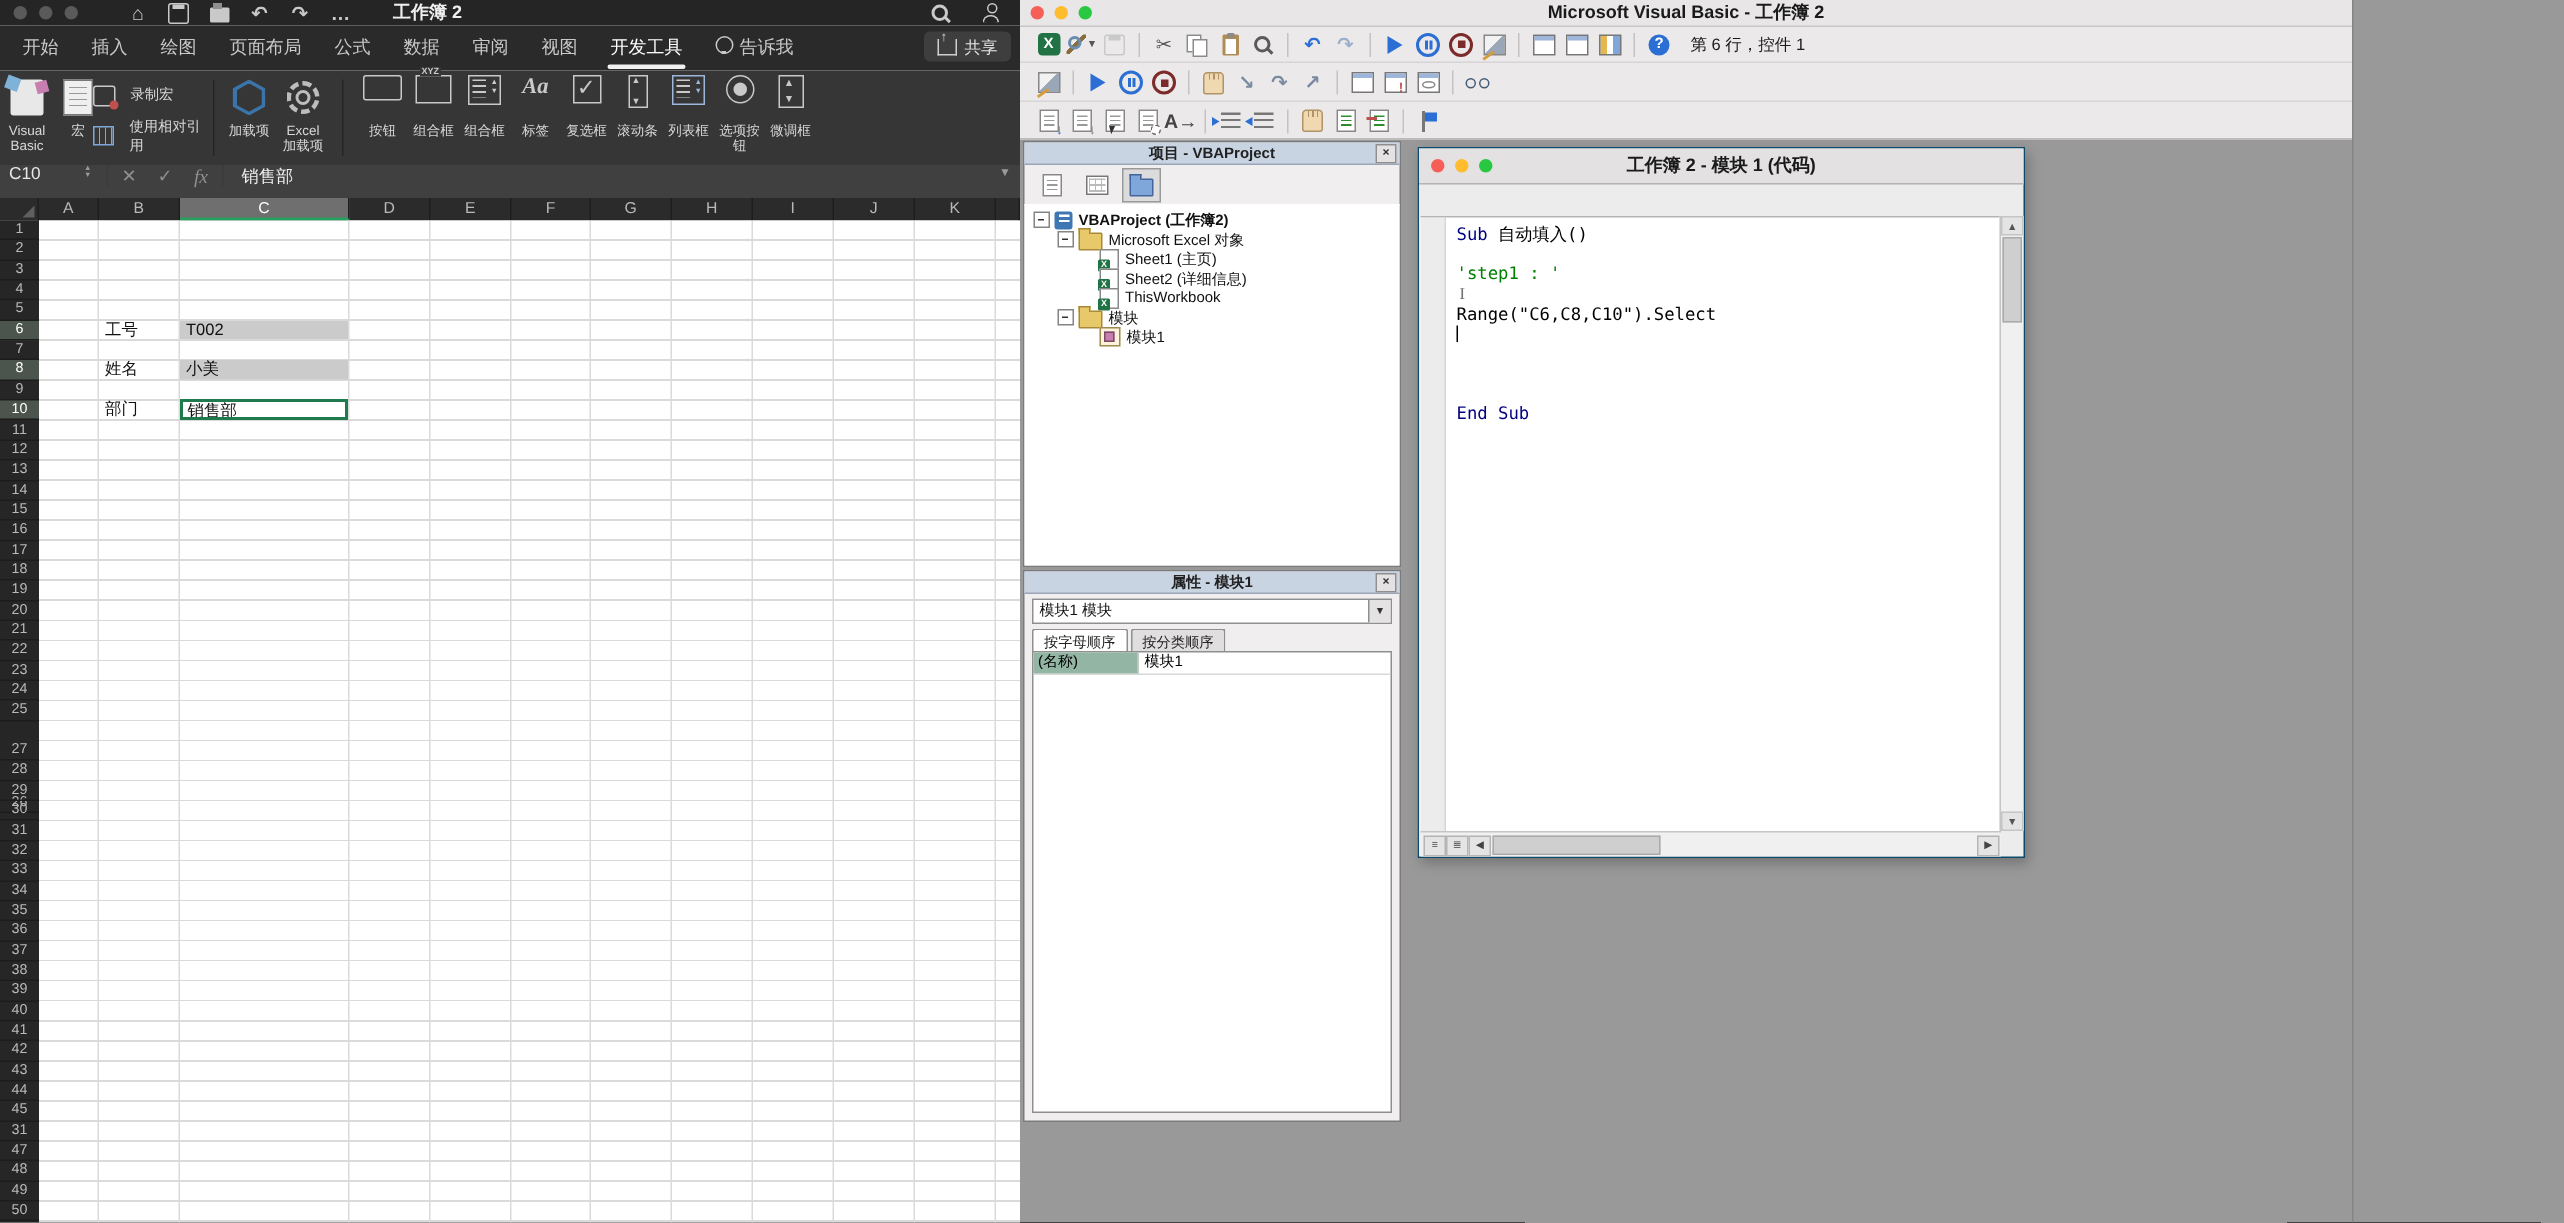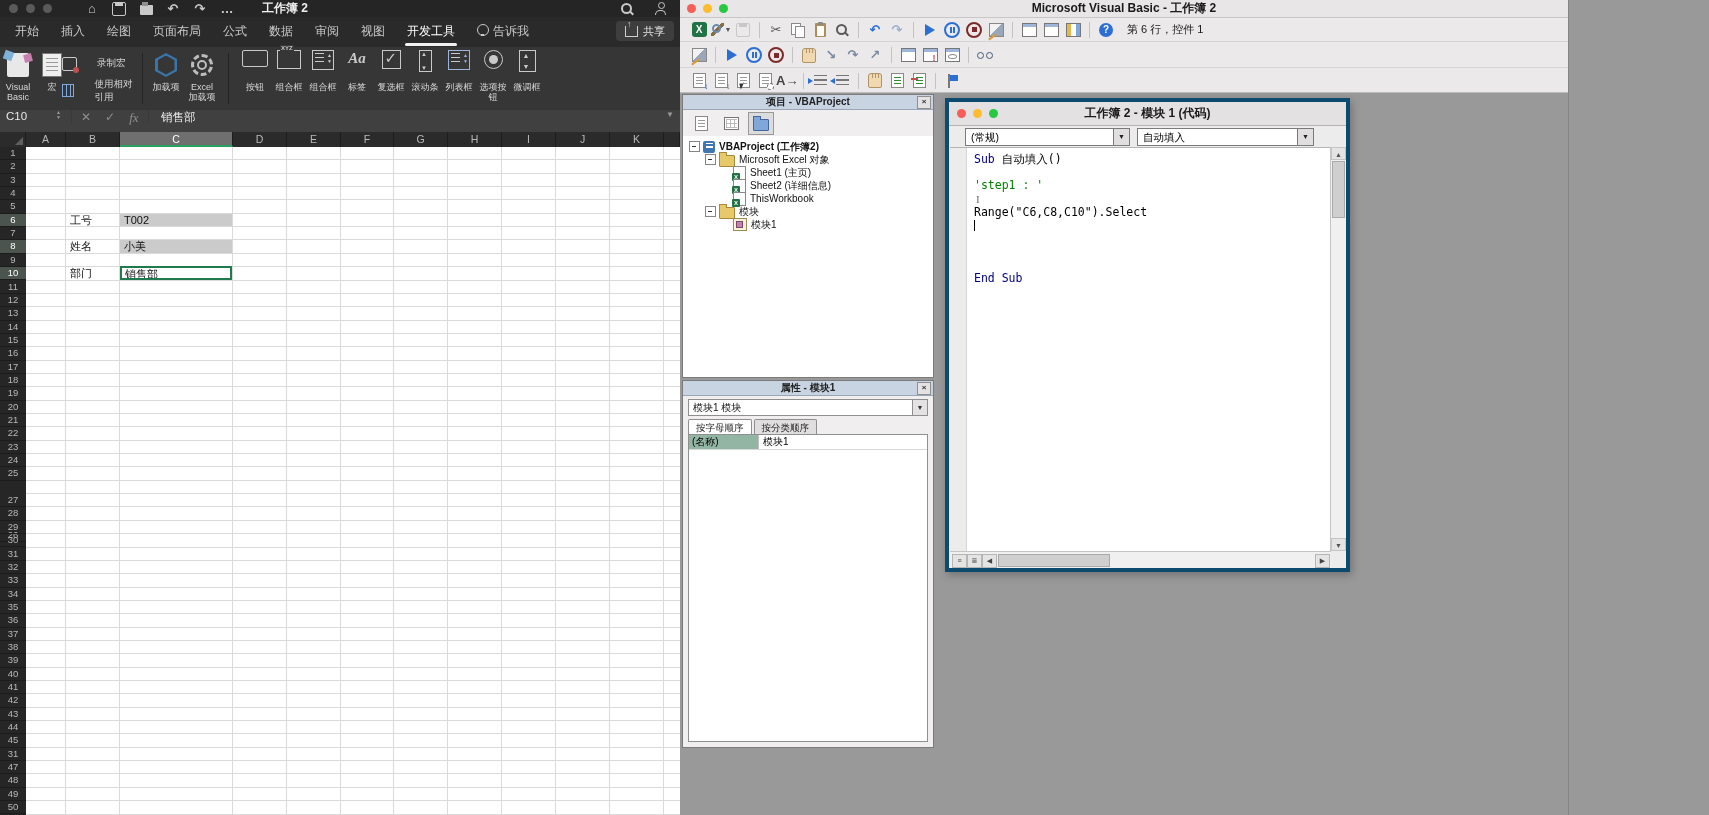--- a/index.html
+++ b/index.html
@@ -25,21 +25,21 @@
   .xl-tab .ic-bulb{width:10px;height:10px;border:1.5px solid #c9c9c9;border-radius:50%;display:inline-block;margin-right:4px;position:relative;top:1px;}
   .xl-tab .ic-bulb::after{content:"";position:absolute;left:2.5px;top:9px;width:3px;height:2px;background:#c9c9c9;}
   #xl-share{position:absolute;right:6px;top:4px;height:20px;display:flex;align-items:center;gap:5px;background:#3e3e3e;border-radius:4px;padding:0 9px;color:#e3e3e3;font-size:11px;text-align:center;}
   .ic-share{width:11px;height:10px;border:1.5px solid #cfcfcf;border-top:none;position:relative;display:inline-block;}
   .ic-share::after{content:"↑";position:absolute;left:1px;top:-7px;font-size:9px;color:#cfcfcf;}
   #xl-ribbon{position:absolute;left:0;top:47px;width:680px;height:63px;background:#363636;border-bottom:1px solid #1c1c1c;}
   .rb-sep{position:absolute;top:6px;bottom:6px;width:1px;background:#242424;}
   .rb-big{position:absolute;top:3px;width:32px;height:57px;display:flex;flex-direction:column;align-items:center;justify-content:flex-start;}
   .rb-big .rb-ic{height:30px;display:flex;align-items:center;justify-content:center;}
   .rb-lbl{color:#d8d8d8;font-size:9px;line-height:10px;text-align:center;margin-top:2px;}
-  .rb-small{position:absolute;left:62px;width:78px;height:15px;display:flex;align-items:center;gap:20px;color:#d8d8d8;font-size:9.5px;}
+  .rb-small{position:absolute;left:62px;width:78px;height:15px;display:flex;align-items:center;gap:10px;color:#d8d8d8;font-size:9.5px;}
   
   .ic{display:inline-block;position:relative;vertical-align:middle;}
   .ic-vb{width:22px;height:24px;background:#e8e8e8;border-radius:2px;}
   .ic-vb::before{content:"";position:absolute;left:-3px;top:-2px;width:9px;height:9px;background:#7fb2d9;transform:rotate(20deg);}
   .ic-vb::after{content:"";position:absolute;right:-3px;top:1px;width:8px;height:8px;background:#c77fb0;transform:rotate(-15deg);}
   .ic-macro{width:18px;height:22px;background:#efefef;border:1px solid #777;}
   .ic-macro::after{content:"";position:absolute;left:3px;right:3px;top:4px;height:13px;background:repeating-linear-gradient(#9a9a9a 0 1px,transparent 1px 4px);}
   .ic-rec{width:13px;height:12px;border:1.5px solid #c9c9c9;border-radius:2px;}
   .ic-rec::after{content:"";position:absolute;right:-3px;bottom:-3px;width:6px;height:6px;border-radius:50%;background:#c0504d;}
   .ic-relref{width:13px;height:11px;border:1.5px solid #7fa7d9;background:repeating-linear-gradient(90deg,transparent 0 3px,#7fa7d9 3px 4px);}
@@ -200,21 +200,21 @@
   #prop-selector{position:absolute;left:5px;right:5px;top:18px;height:15px;background:#fff;border:1px solid #8f8f8f;font-size:10px;line-height:15px;padding-left:4px;color:#111;}
   #prop-selector .dd-btn{position:absolute;right:0;top:0;bottom:0;width:14px;background:#e4e2e3;border-left:1px solid #8f8f8f;text-align:center;font-size:7px;line-height:15px;color:#333;}
   #prop-tabs{position:absolute;left:5px;top:38px;height:15px;display:flex;}
   .prop-tab{font-size:9.5px;padding:2px 7px 0 7px;border:1px solid #8f8f8f;border-bottom:none;background:#e0dedf;color:#222;margin-right:2px;border-radius:2px 2px 0 0;}
   .prop-tab.active{background:#fff;position:relative;top:0;}
   #prop-grid{position:absolute;left:5px;right:5px;top:53px;bottom:5px;background:#fff;border:1px solid #8f8f8f;}
   .prop-row{display:flex;height:14px;border-bottom:1px solid #d8d8d8;font-size:10px;line-height:14px;}
   .prop-row .pname{width:70px;background:#93b5a4;color:#000;padding-left:3px;border-right:1px solid #c0c0c0;box-sizing:border-box;}
   .prop-row .pval{flex:1;padding-left:4px;color:#000;}
   
-  #code-win{position:absolute;left:265px;top:98px;width:405px;height:474px;background:#ececec;border:4px solid #0c4a6e;box-sizing:border-box;box-shadow:2px 3px 8px rgba(0,0,0,.25);}
+  #code-win{position:absolute;left:265px;top:98px;width:405px;height:474px;background:#ececec;border:1px solid #0c4a6e;box-sizing:border-box;box-shadow:2px 3px 8px rgba(0,0,0,.25);}
   #cw-titlebar{position:relative;height:23px;background:#e3e1e2;border-bottom:1px solid #b5b3b4;display:flex;align-items:center;}
   #cw-titlebar .lights{margin-left:8px;gap:7px;}
   #cw-title{position:absolute;left:0;right:0;text-align:center;font-size:12px;font-weight:bold;color:#1a1a1a;}
   #cw-ddrow{position:relative;height:22px;}
   .cw-dd{position:absolute;top:2px;height:16px;background:#fff;border:1px solid #7a7a7a;font-size:10.5px;line-height:16px;padding-left:5px;color:#000;box-sizing:content-box;}
   .cw-dd .dd-btn{position:absolute;right:0;top:0;bottom:0;width:15px;background:#e0dedf;border-left:1px solid #7a7a7a;text-align:center;font-size:7px;line-height:16px;color:#222;}
   #cw-dd-obj{left:16px;width:158px;}
   #cw-dd-proc{left:188px;width:170px;}
   #cw-code{position:absolute;left:1px;top:45px;right:15px;bottom:17px;background:#fff;border-top:1px solid #b5b3b4;overflow:hidden;}
   #cw-margin{position:absolute;left:0;top:0;bottom:0;width:16px;background:#ececec;border-right:1px solid #d5d5d5;}
@@ -721,30 +721,20 @@
 
     <div id="code-win">
       <div id="cw-titlebar">
         <div class="lights">
           <span class="light red"></span>
           <span class="light yellow"></span>
           <span class="light green"></span>
         </div>
         <div id="cw-title">工作簿 2 - 模块 1 (代码)</div>
       </div>
-      <div id="cw-ddrow">
-        <div class="cw-dd" id="cw-dd-obj">
-          <span>(常规)</span>
-          <span class="dd-btn">▼</span>
-        </div>
-        <div class="cw-dd" id="cw-dd-proc">
-          <span>自动填入</span>
-          <span class="dd-btn">▼</span>
-        </div>
-      </div>
       <div id="cw-code">
         <div id="cw-margin"></div>
         <div id="cw-lines">
             <div class="code-line"><span style="color: rgb(0, 0, 128);">Sub </span><span style="color: rgb(0, 0, 0);">自动填入()</span></div>
             <div class="code-line"></div>
             <div class="code-line"><span style="color: rgb(0, 128, 0);">'step1 : '</span></div>
             <div class="code-line"><span class="ibeam">I</span></div>
             <div class="code-line"><span style="color: rgb(0, 0, 0);">Range("C6,C8,C10").Select</span></div>
             <div class="code-line"><span class="caret"></span></div>
             <div class="code-line"></div>

